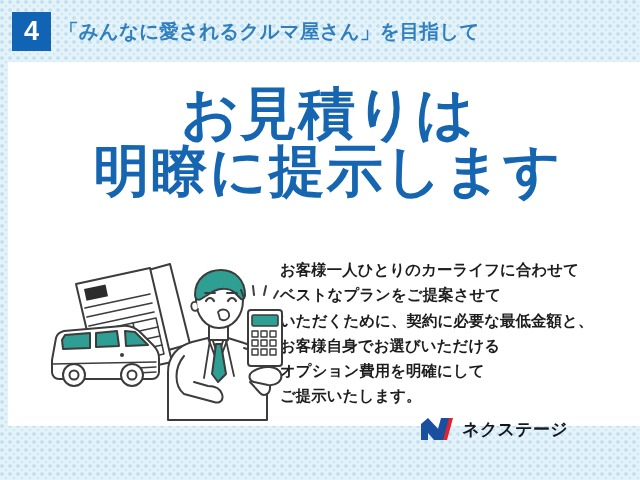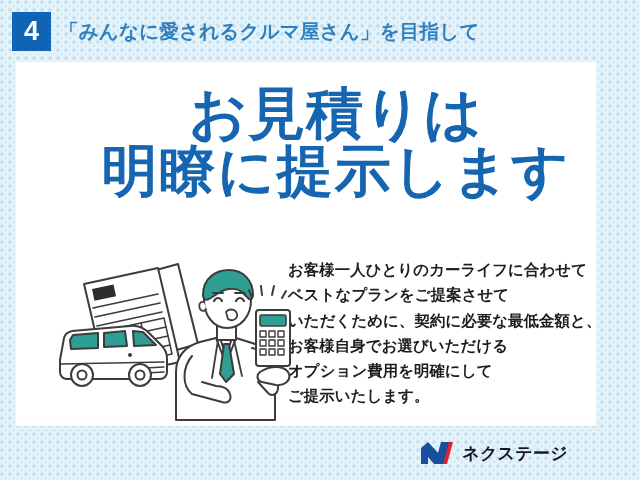--- a/index.html
+++ b/index.html
@@ -50,23 +50,23 @@
     font-size: 19.5px;
     font-weight: bold;
     color: #2f7fbe;
     letter-spacing: 0.2px;
     white-space: nowrap;
   }
 
   
   #panel {
     position: absolute;
-    left: 16px;
+    left: 8px;
     top: 62px;
-    width: 580px;
+    width: 632px;
     height: 364px;
     background: #ffffff;
   }
 
   
   #headline {
     position: absolute;
     left: 0;
     top: 22px;
     width: 640px;
@@ -103,21 +103,21 @@
     left: 30px;
     top: 190px;
     width: 245px;
     height: 170px;
   }
 
   
   #footer {
     position: absolute;
     left: 0;
-    top: 426px;
+    top: 402px;
     width: 640px;
     height: 54px;
     display: flex;
     align-items: center;
     justify-content: flex-end;
     padding-right: 72px;
     box-sizing: border-box;
   }
   #logo-lockup { display: flex; align-items: center; }
   #logo-mark { width: 34px; height: 22px; flex: 0 0 auto; }

